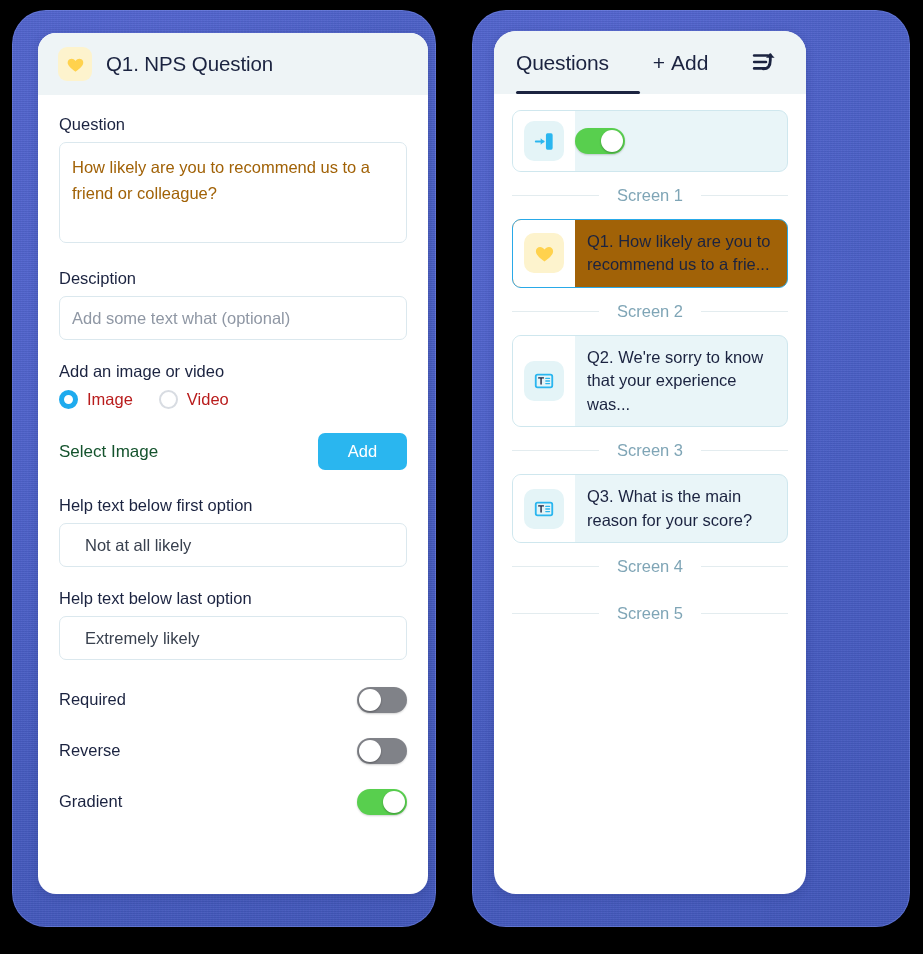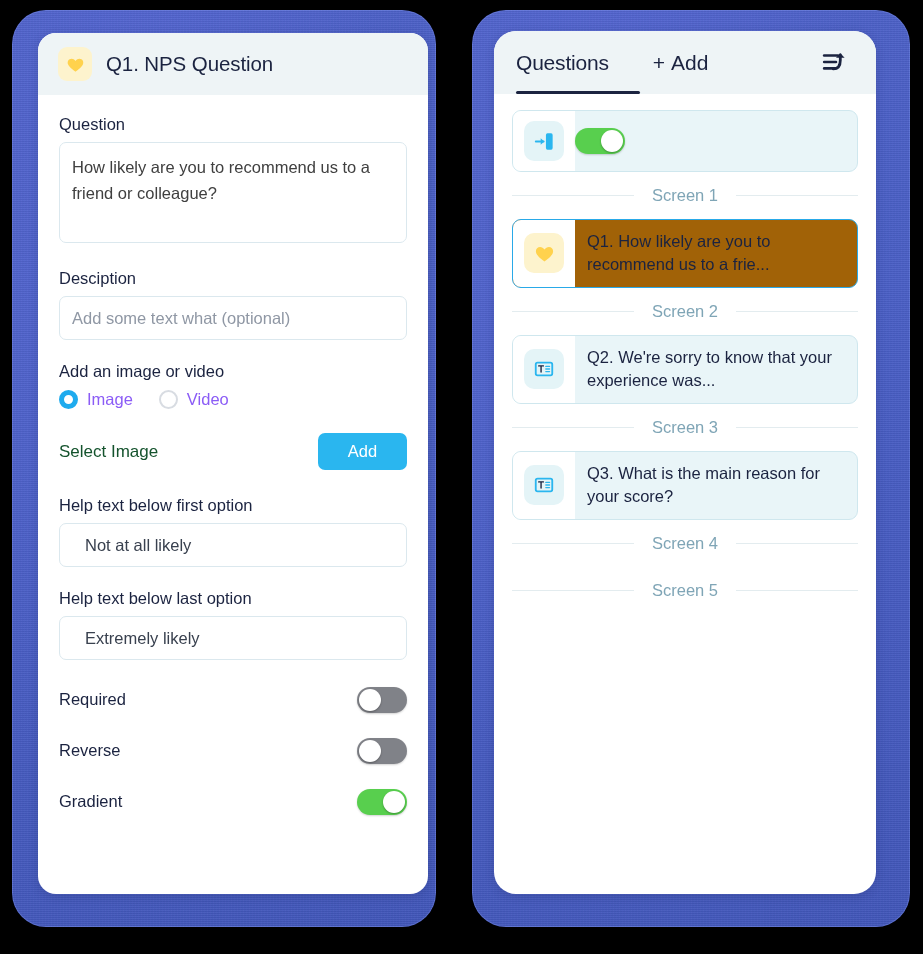--- a/index.html
+++ b/index.html
@@ -51,21 +51,21 @@
   
   .card {
     position: absolute;
     background: #ffffff;
     border-radius: 22px;
     overflow: hidden;
     z-index: 3;
     box-shadow: 0 2px 10px rgba(20,30,70,0.18);
   }
   .card-left  { left: 38px;  top: 33px; width: 390px; height: 861px; border-radius: 18px; }
-  .card-right { left: 494px; top: 31px; width: 382px; height: 863px; }
+  .card-right { left: 494px; top: 31px; width: 312px; height: 863px; }
 
   
   .lc-header {
     height: 62px;
     background: #eef4f6;
     display: flex;
     align-items: center;
     padding: 0 20px;
     box-sizing: border-box;
   }
@@ -95,21 +95,21 @@
     color: #1b2340;
     margin-bottom: 8px;
   }
   .textarea-box {
     border: 1px solid #dbe8ee;
     border-radius: 7px;
     height: 101px;
     padding: 11px 12px;
     box-sizing: border-box;
     font-size: 16.5px;
-    color: #404040;
+    color: #a16207;
     line-height: 1.6;
     background: #fff;
   }
   .input-box {
     border: 1px solid #dbe8ee;
     border-radius: 7px;
     height: 44px;
     display: flex;
     align-items: center;
     padding: 0 12px;
@@ -138,21 +138,21 @@
     width: 19px; height: 19px;
     border-radius: 50%;
     box-sizing: border-box;
     flex: 0 0 auto;
   }
   .radio.on  { border: 5px solid #1fabee; background:#fff; }
   .radio.off { border: 2px solid #d8dce2; background:#fff; }
   .radio-label {
     margin-left: 9px;
     font-size: 16.5px;
-    color: #8b5cf6;
+    color: #b91c1c;
   }
 
   .select-row {
     display: flex;
     align-items: center;
     justify-content: space-between;
     margin-top: 24px;
   }
   .select-label { font-size: 17px; color: #14532d; }
   .add-btn {

